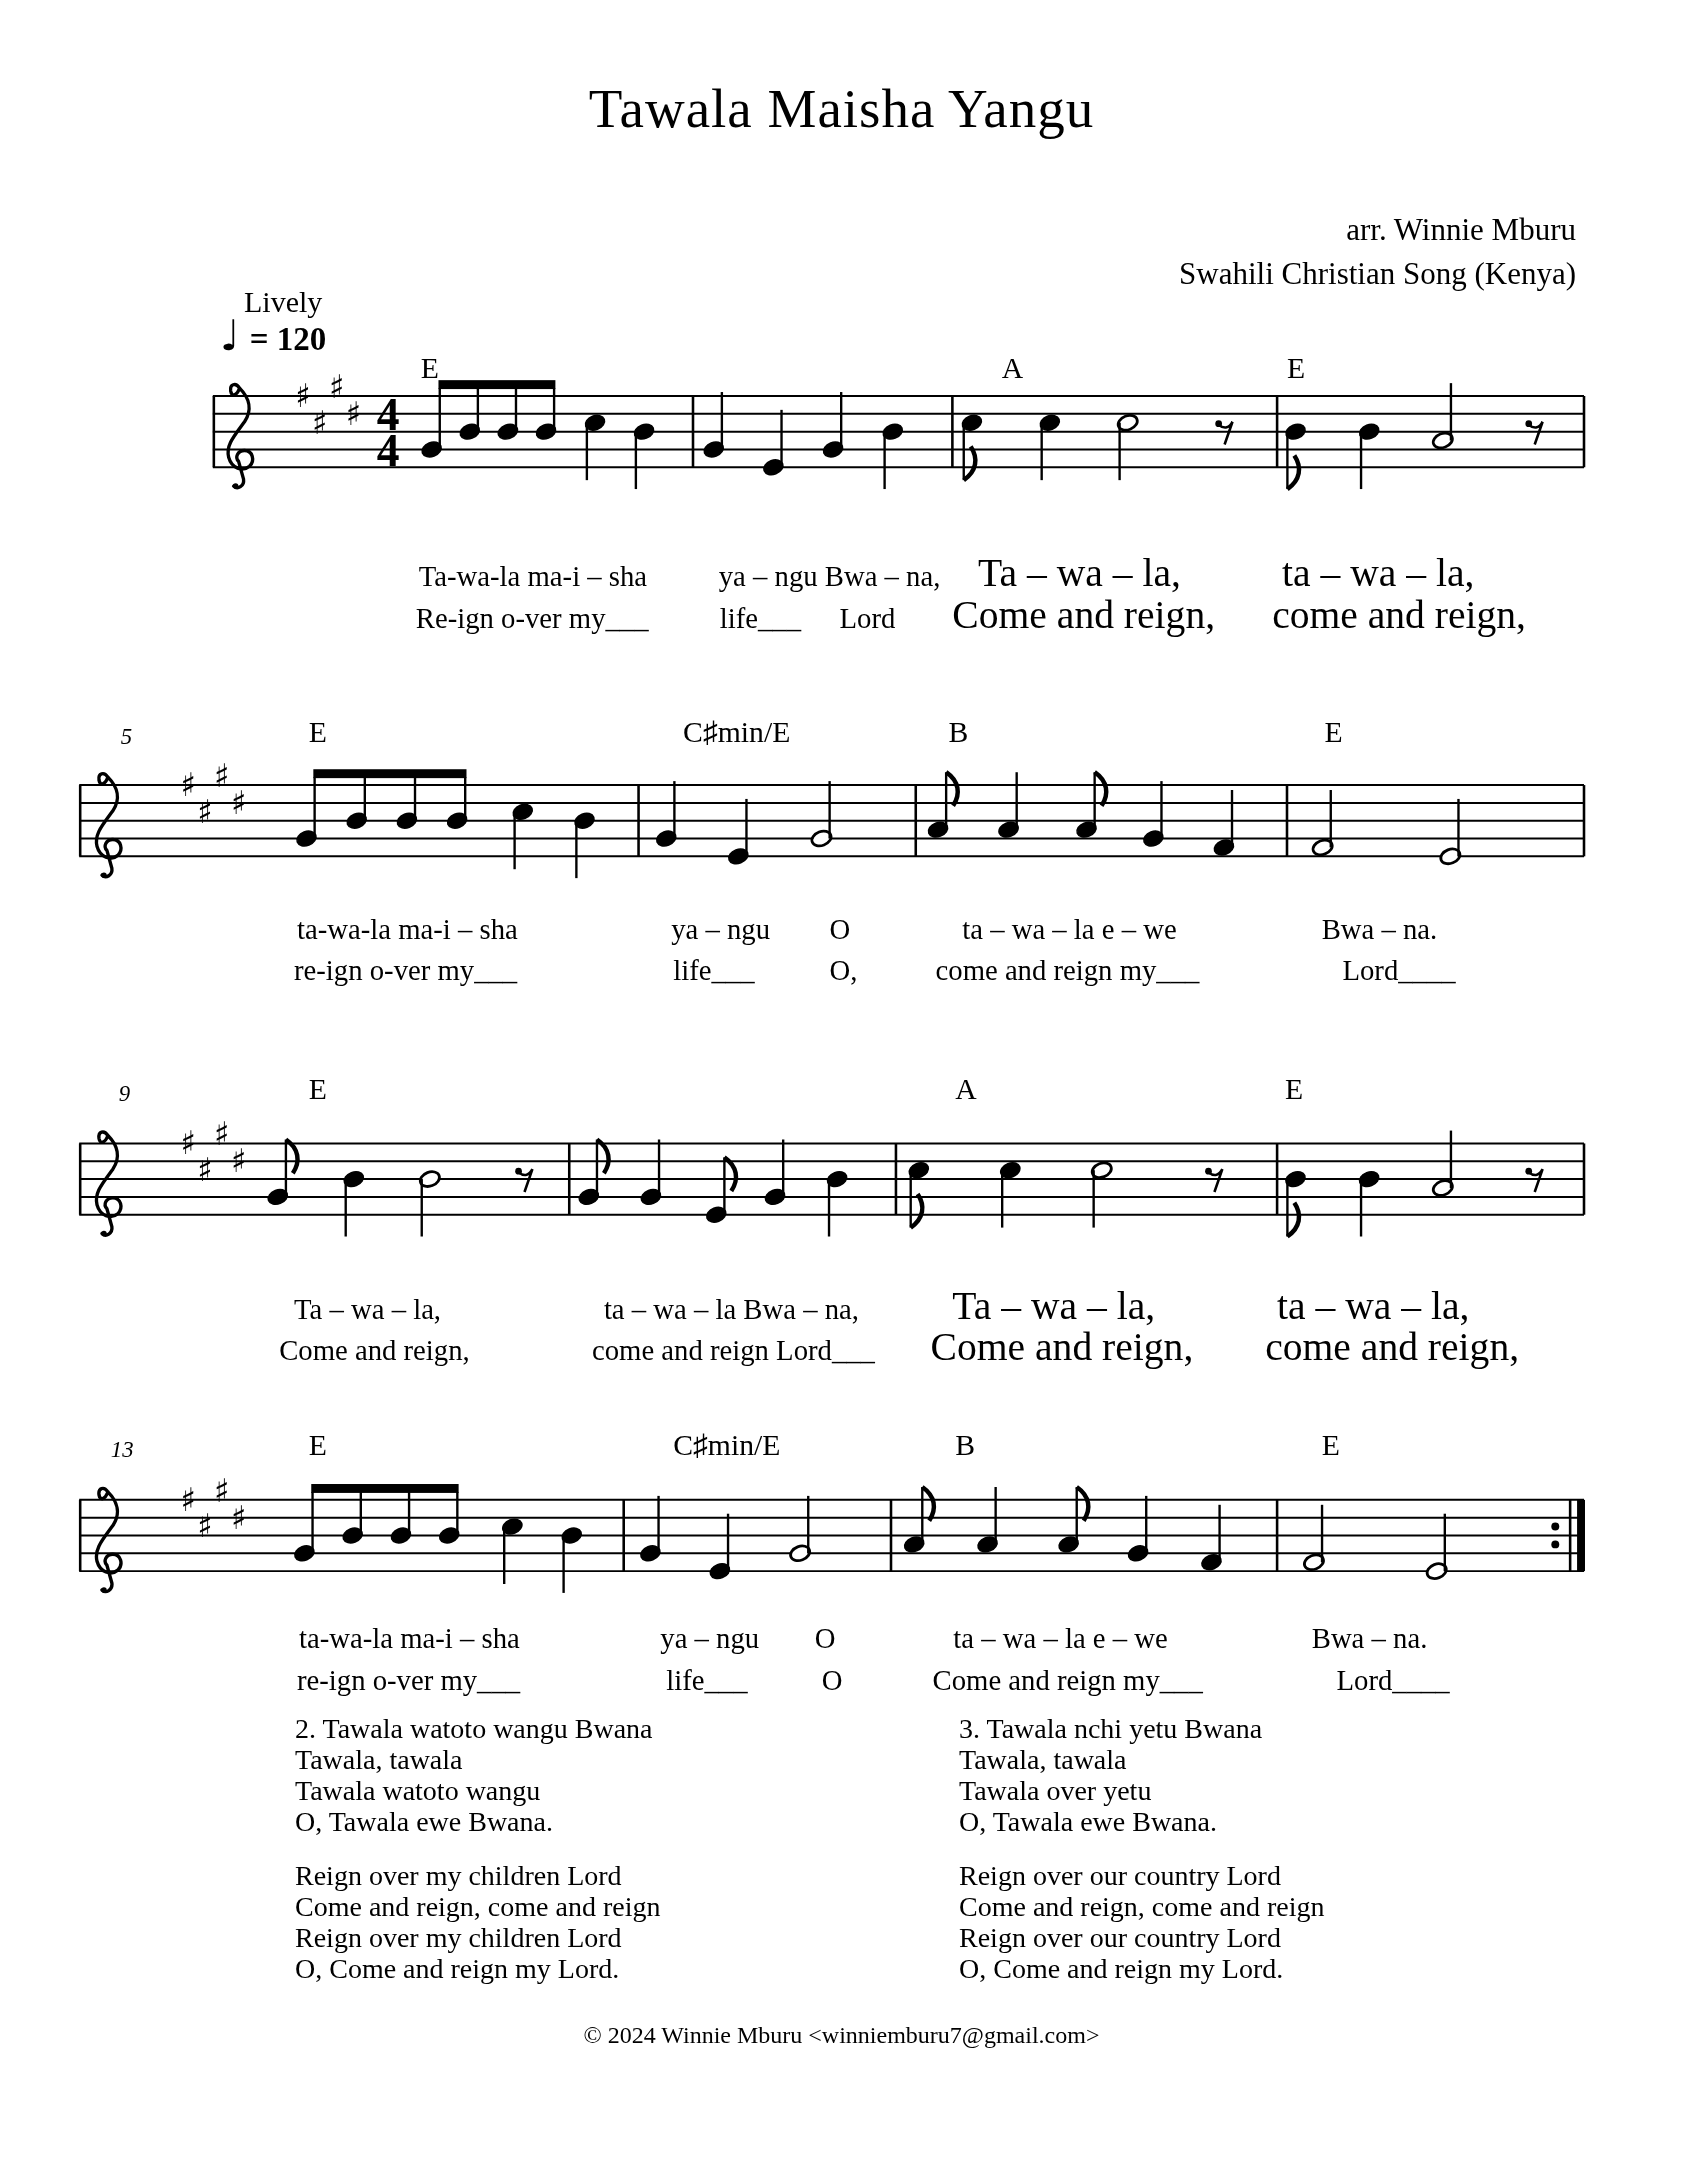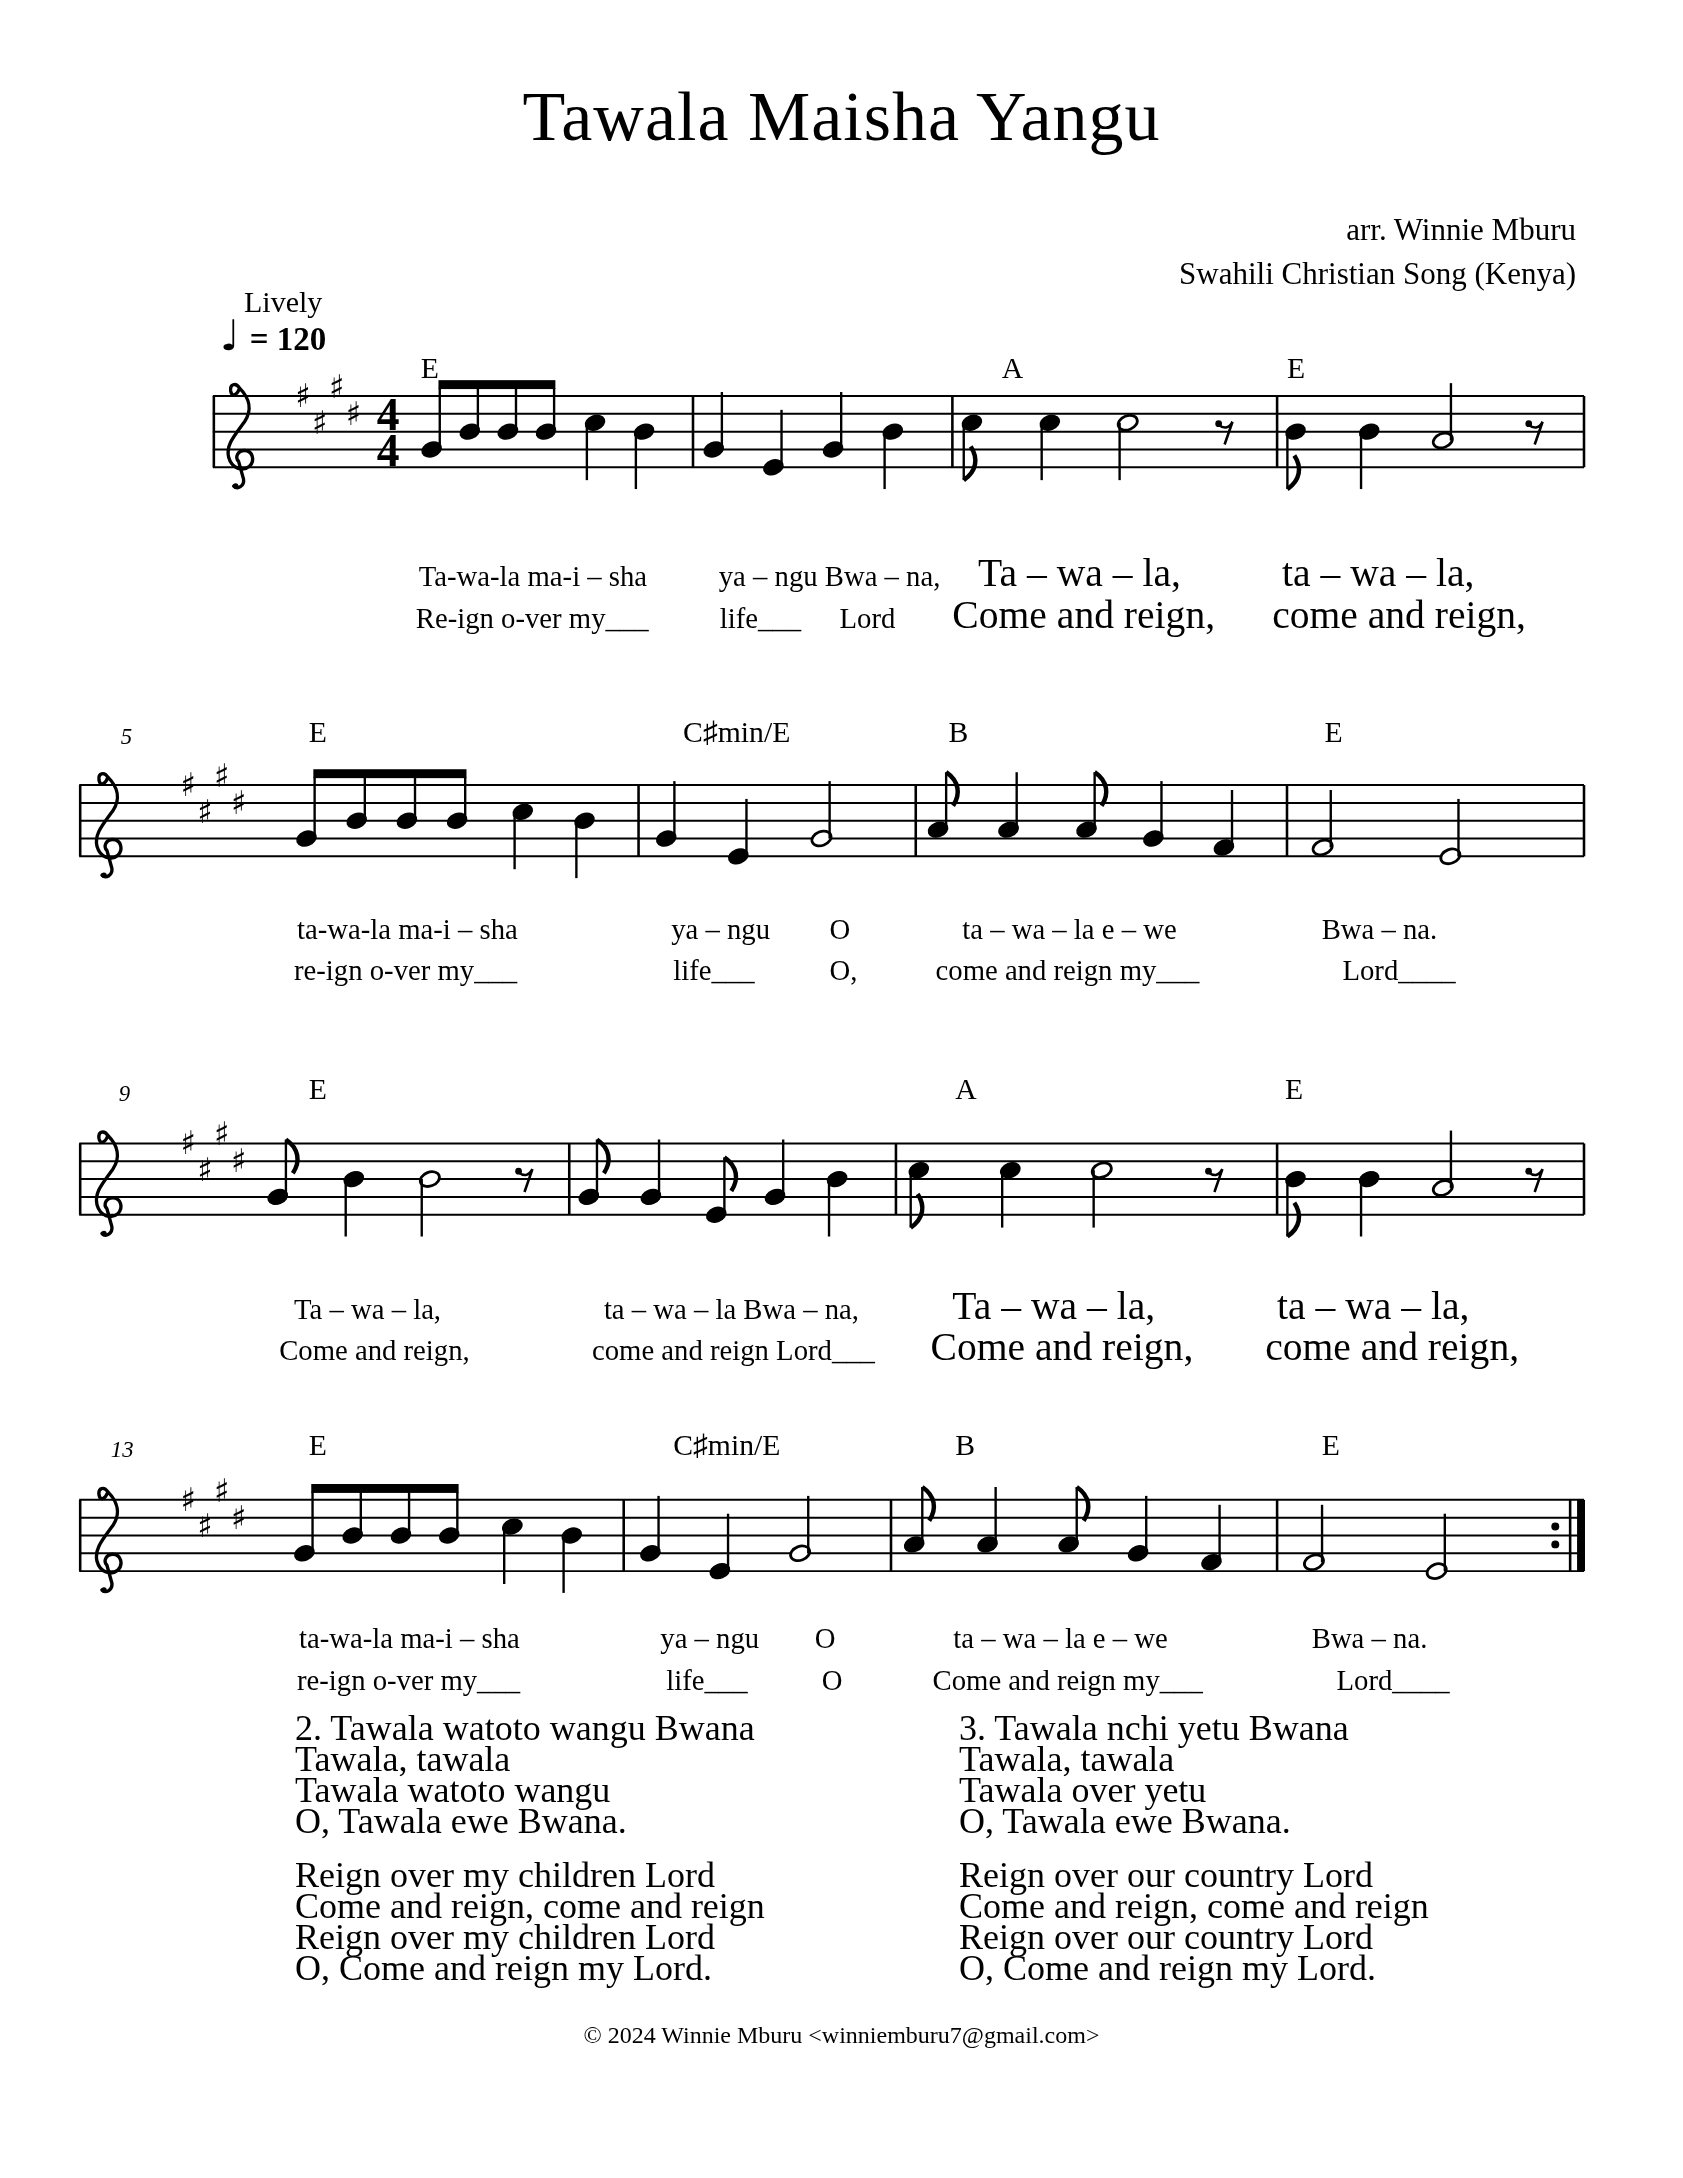--- a/index.html
+++ b/index.html
@@ -1,38 +1,38 @@
 <!DOCTYPE html>
 <html><head>
 <meta charset="utf-8">
 <style>
   html,body{margin:0;padding:0}
   body{width:1683px;height:2178px;background:#ffffff;position:relative;
        font-family:"Liberation Serif",serif;color:#000;overflow:hidden}
   .title{position:absolute;top:77px;left:0;width:100%;text-align:center;
-         font-size:70px;font-weight:normal;margin:0;letter-spacing:1px}
+         font-size:55px;font-weight:normal;margin:0;letter-spacing:1px}
   .credits{position:absolute;top:208px;right:107px;text-align:right;
            font-size:31px;line-height:44px}
   .tempo-word{position:absolute;left:244px;top:285px;font-size:30px}
   .tempo-mark{position:absolute;left:220px;top:315px;display:flex;align-items:baseline;gap:10px}
   .tempo-mark .tnote{font-family:"DejaVu Sans",sans-serif;font-size:42px;line-height:1}
   .tempo-mark .tval{font-weight:bold;font-size:33px}
   #score{position:absolute;left:0;top:0}
   #score .sl{stroke:#000;stroke-width:2}
   #score .bl{stroke:#000;stroke-width:2.6}
   #score .stem{stroke:#000;stroke-width:2.4}
   #score .clef{fill:none;stroke:#000;stroke-width:3.4;stroke-linecap:round;stroke-linejoin:round}
   #score text{fill:#000;font-family:"Liberation Serif","DejaVu Sans",serif}
   #score .ks{font-size:33px;font-family:"DejaVu Sans",sans-serif}
   #score .ts{font-size:46px;font-weight:bold;text-anchor:middle}
   #score .mnum{font-size:23px;font-style:italic}
   #score .chord{font-size:30px}
   #score .lyr{font-size:29px}
   #score .lyrB{font-size:40px}
-  .verse-col{position:absolute;font-size:36px;line-height:31px}
+  .verse-col{position:absolute;font-size:28px;line-height:31px}
   .verse-col p{margin:0}
   .verse-gap{height:23px}
   .copyright{position:absolute;left:0;top:2022px;width:100%;text-align:center;font-size:24px}
 </style>
 </head>
 <body>
 
 <h1 class="title">Tawala Maisha Yangu</h1>
 
 <div class="credits">

